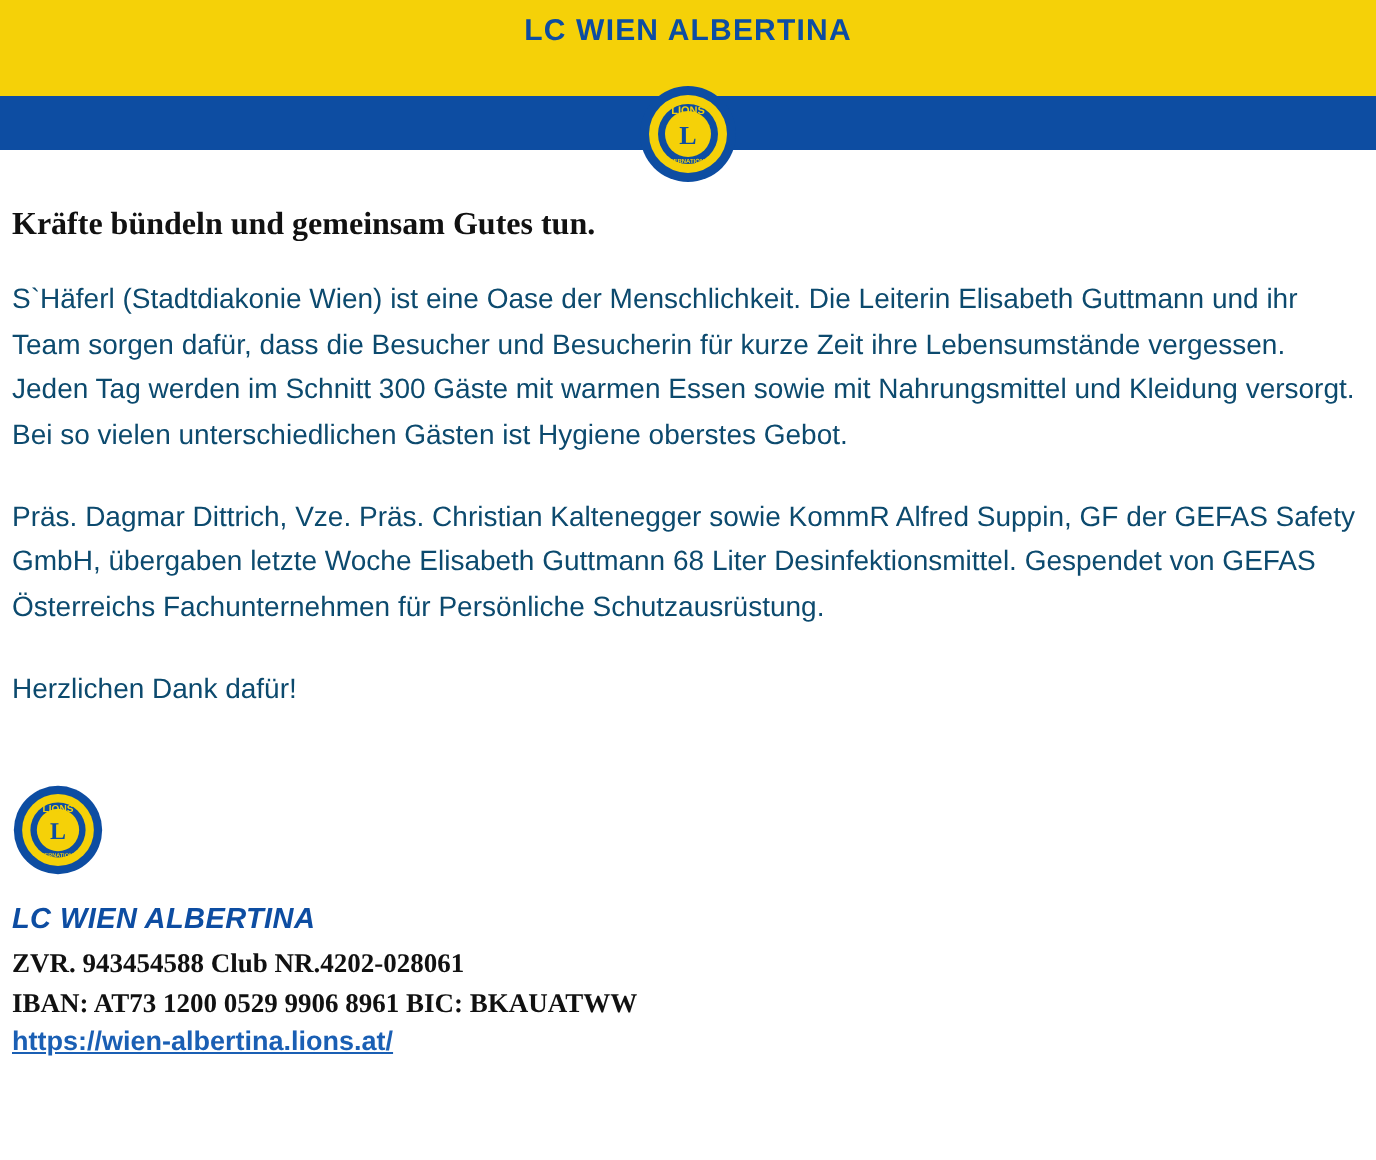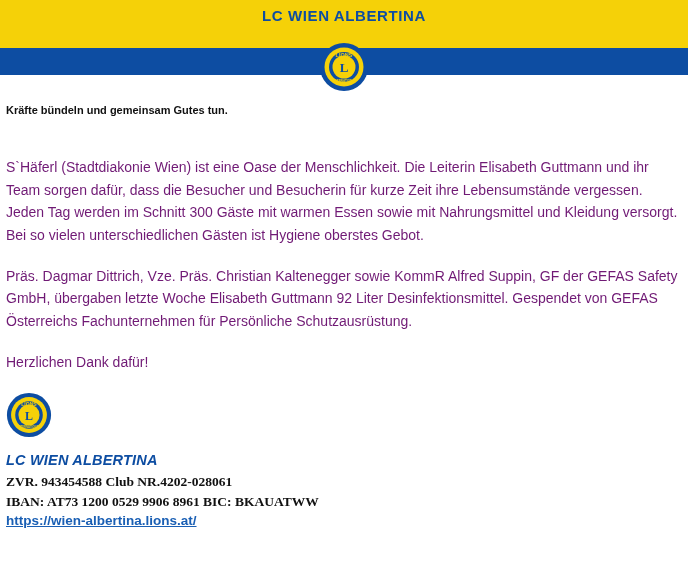--- a/index.html
+++ b/index.html
@@ -74,29 +74,30 @@
   }
 
   
   .content {
     position: absolute;
     left: 6px;
     top: 104px;
     width: 676px;
   }
   .lead {
-    font-size: 11px;
+    font-size: 16px;
     font-weight: bold;
     color: #111111;
-    margin: 0 0 40px 0;
+    margin: 0 0 16px 0;
+    font-family: Liberation Serif, serif;
   }
   .para {
     font-size: 14px;
     line-height: 1.62;
-    color: #701a75;
+    color: #0c4a6e;
     margin: 0 0 18px 0;
   }
   .para:last-child { margin-bottom: 16px; }
 
   
   .footer {
     position: absolute;
     left: 6px;
     top: 392px;
     width: 676px;
@@ -145,21 +146,21 @@
     <circle cx="50" cy="50" r="23" fill="#f5d108"></circle>
     <text x="50" y="30" font-family="'Liberation Sans', sans-serif" font-size="11" font-weight="bold" fill="#f5d108" text-anchor="middle">LIONS</text>
     <text x="50" y="60" font-family="'Liberation Serif', serif" font-size="26" font-weight="bold" fill="#0d4da2" text-anchor="middle">L</text>
     <text x="50" y="79" font-family="'Liberation Sans', sans-serif" font-size="6" font-weight="bold" fill="#f5d108" text-anchor="middle">INTERNATIONAL</text>
   </svg>
 </div>
 
 <div class="content">
   <p class="lead">Kräfte bündeln und gemeinsam Gutes tun.</p>
   <p class="para">S`Häferl (Stadtdiakonie Wien) ist eine Oase der Menschlichkeit. Die Leiterin Elisabeth Guttmann und ihr Team sorgen dafür, dass die Besucher und Besucherin für kurze Zeit ihre Lebensumstände vergessen. Jeden Tag werden im Schnitt 300 Gäste mit warmen Essen sowie mit Nahrungsmittel und Kleidung versorgt. Bei so vielen unterschiedlichen Gästen ist Hygiene oberstes Gebot.</p>
-  <p class="para">Präs. Dagmar Dittrich, Vze. Präs. Christian Kaltenegger sowie KommR Alfred Suppin, GF der GEFAS Safety GmbH, übergaben letzte Woche Elisabeth Guttmann  92 Liter Desinfektionsmittel. Gespendet von GEFAS Österreichs Fachunternehmen für Persönliche Schutzausrüstung.</p>
+  <p class="para">Präs. Dagmar Dittrich, Vze. Präs. Christian Kaltenegger sowie KommR Alfred Suppin, GF der GEFAS Safety GmbH, übergaben letzte Woche Elisabeth Guttmann  68 Liter Desinfektionsmittel. Gespendet von GEFAS Österreichs Fachunternehmen für Persönliche Schutzausrüstung.</p>
   <p class="para">Herzlichen Dank dafür!</p>
 </div>
 
 <div class="footer">
   <div class="footer-logo-wrap">
     <svg class="emblem-sm" viewBox="0 0 100 100">
       <circle cx="50" cy="50" r="48" fill="#0d4da2"></circle>
       <circle cx="50" cy="50" r="39" fill="#f5d108"></circle>
       <circle cx="50" cy="50" r="30" fill="#0d4da2"></circle>
       <circle cx="50" cy="50" r="23" fill="#f5d108"></circle>

